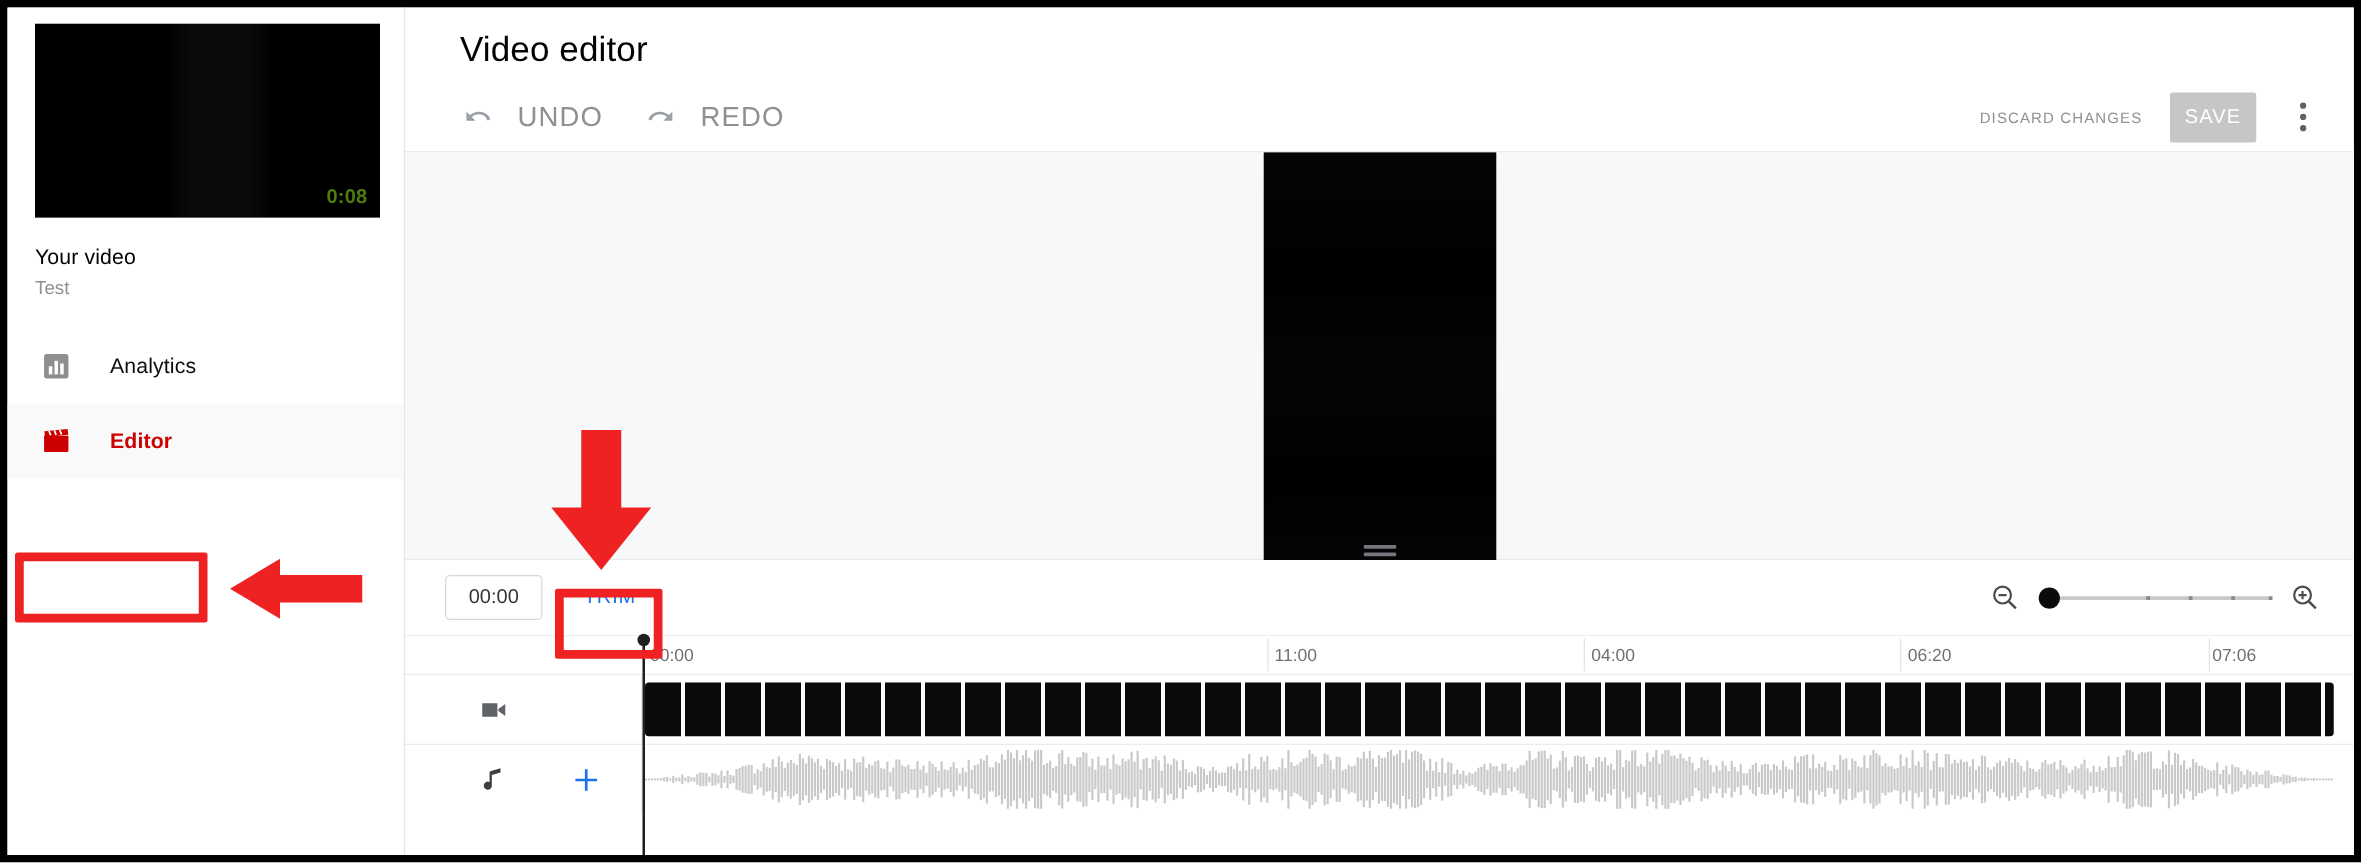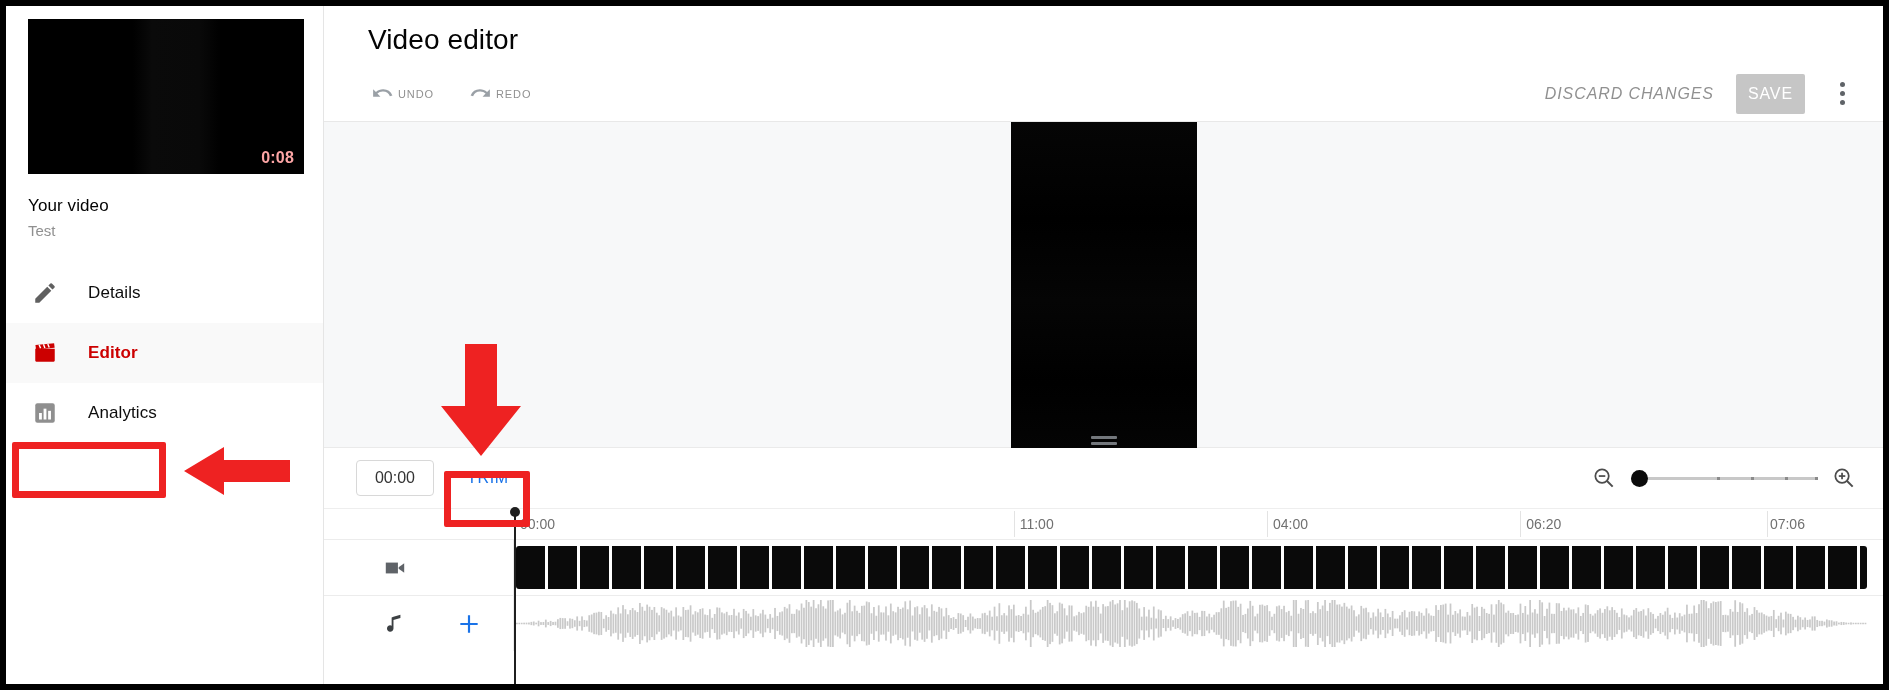--- a/index.html
+++ b/index.html
@@ -56,21 +56,21 @@
     overflow: hidden;
   }
   .thumb-grad {
     position: absolute; inset: 0;
     background:
       linear-gradient(90deg, #000 0%, #000 38%, #0a0a0a 45%, #090909 62%, #000 70%, #000 100%);
   }
   .thumb-dur {
     position: absolute;
     right: 10px; bottom: 7px;
-    color: #fca5a5;
+    color: #4d7c0f;
     font-size: 16px;
     font-weight: 700;
     letter-spacing: .2px;
   }
   .vid-title {
     margin: 22px 0 0 22px;
     font-size: 17px;
     font-weight: 400;
     color: #030303;
     letter-spacing: .1px;
@@ -165,36 +165,36 @@
     height: 56px;
     margin-top: 10px;
     border-bottom: 1px solid #e8e8e8;
     display: flex;
     align-items: center;
     padding: 0 24px 0 42px;
   }
   .tb-btn {
     display: inline-flex;
     align-items: center;
-    gap: 3px;
+    gap: 19px;
     background: none;
     border: 0;
     cursor: pointer;
     color: #909090;
-    font-size: 11px;
+    font-size: 22px;
     letter-spacing: .9px;
     font-family: inherit;
     padding: 6px 4px;
   }
   .tb-btn .ic { width: 25px; height: 25px; display: block; }
   .tb-spacer { flex: 1 1 auto; }
   .discard-btn {
     background: none; border: 0; cursor: pointer;
-    color: #909090; font-size: 16px; letter-spacing: .9px;
-    font-family: inherit; padding: 9px 8px; margin-right: 14px; font-style: italic;
+    color: #909090; font-size: 12px; letter-spacing: .9px;
+    font-family: inherit; padding: 9px 8px; margin-right: 14px;
   }
   .save-btn {
     background: #c6c6c6;
     color: #ffffff;
     border: 0;
     font-size: 16px;
     letter-spacing: .9px;
     font-family: inherit;
     padding: 11px 12px;
     cursor: default;
@@ -422,44 +422,38 @@
     <div class="thumb-wrap">
       <div class="thumb-grad"></div>
       <span class="thumb-dur">0:08</span>
     </div>
 
     <div class="vid-title">Your video</div>
     <div class="vid-sub">Test</div>
 
     <div class="nav">
 
-      <div class="nav-item">
-        <svg class="ic" viewBox="0 0 24 24">
-          <path d="M3 17.25V21h3.75L17.81 9.94l-3.75-3.75L3 17.25zM20.71 7.04a1 1 0 0 0 0-1.41l-2.34-2.34a1 1 0 0 0-1.41 0l-1.83 1.83 3.75 3.75 1.83-1.83z" fill="#606060"></path>
-        </svg>
-        <span class="nav-label">Details</span>
-      </div>
-
-      <div class="nav-item active">
-        <svg class="ic" viewBox="0 0 24 24">
-          <path d="M3 8h18v11a1 1 0 0 1-1 1H4a1 1 0 0 1-1-1V8z" fill="#cc0000"></path>
-          <path d="M3.2 4.6 20.4 3l.5 4.2L3.7 8.8 3.2 4.6z" fill="#cc0000"></path>
-          <path d="M6.6 4.3 7.9 7.6M10.6 4 11.9 7.3M14.6 3.7 15.9 7" stroke="#ffffff" stroke-width="1.3"></path>
-        </svg>
-        <span class="nav-label">Editor</span>
-      </div>
 
       <div class="nav-item">
         <svg class="ic" viewBox="0 0 24 24">
           <rect x="3" y="3" width="18" height="18" rx="2" fill="#8f8f8f"></rect>
           <rect x="6.5" y="12" width="2.6" height="6" fill="#ffffff"></rect>
           <rect x="10.7" y="8" width="2.6" height="10" fill="#ffffff"></rect>
           <rect x="14.9" y="10" width="2.6" height="8" fill="#ffffff"></rect>
         </svg>
         <span class="nav-label">Analytics</span>
+      </div>
+
+      <div class="nav-item active">
+        <svg class="ic" viewBox="0 0 24 24">
+          <path d="M3 8h18v11a1 1 0 0 1-1 1H4a1 1 0 0 1-1-1V8z" fill="#cc0000"></path>
+          <path d="M3.2 4.6 20.4 3l.5 4.2L3.7 8.8 3.2 4.6z" fill="#cc0000"></path>
+          <path d="M6.6 4.3 7.9 7.6M10.6 4 11.9 7.3M14.6 3.7 15.9 7" stroke="#ffffff" stroke-width="1.3"></path>
+        </svg>
+        <span class="nav-label">Editor</span>
       </div>
 
 
 
     </div>
   </div>
 
   <div id="main">
 
     <div class="page-title">Video editor</div>

